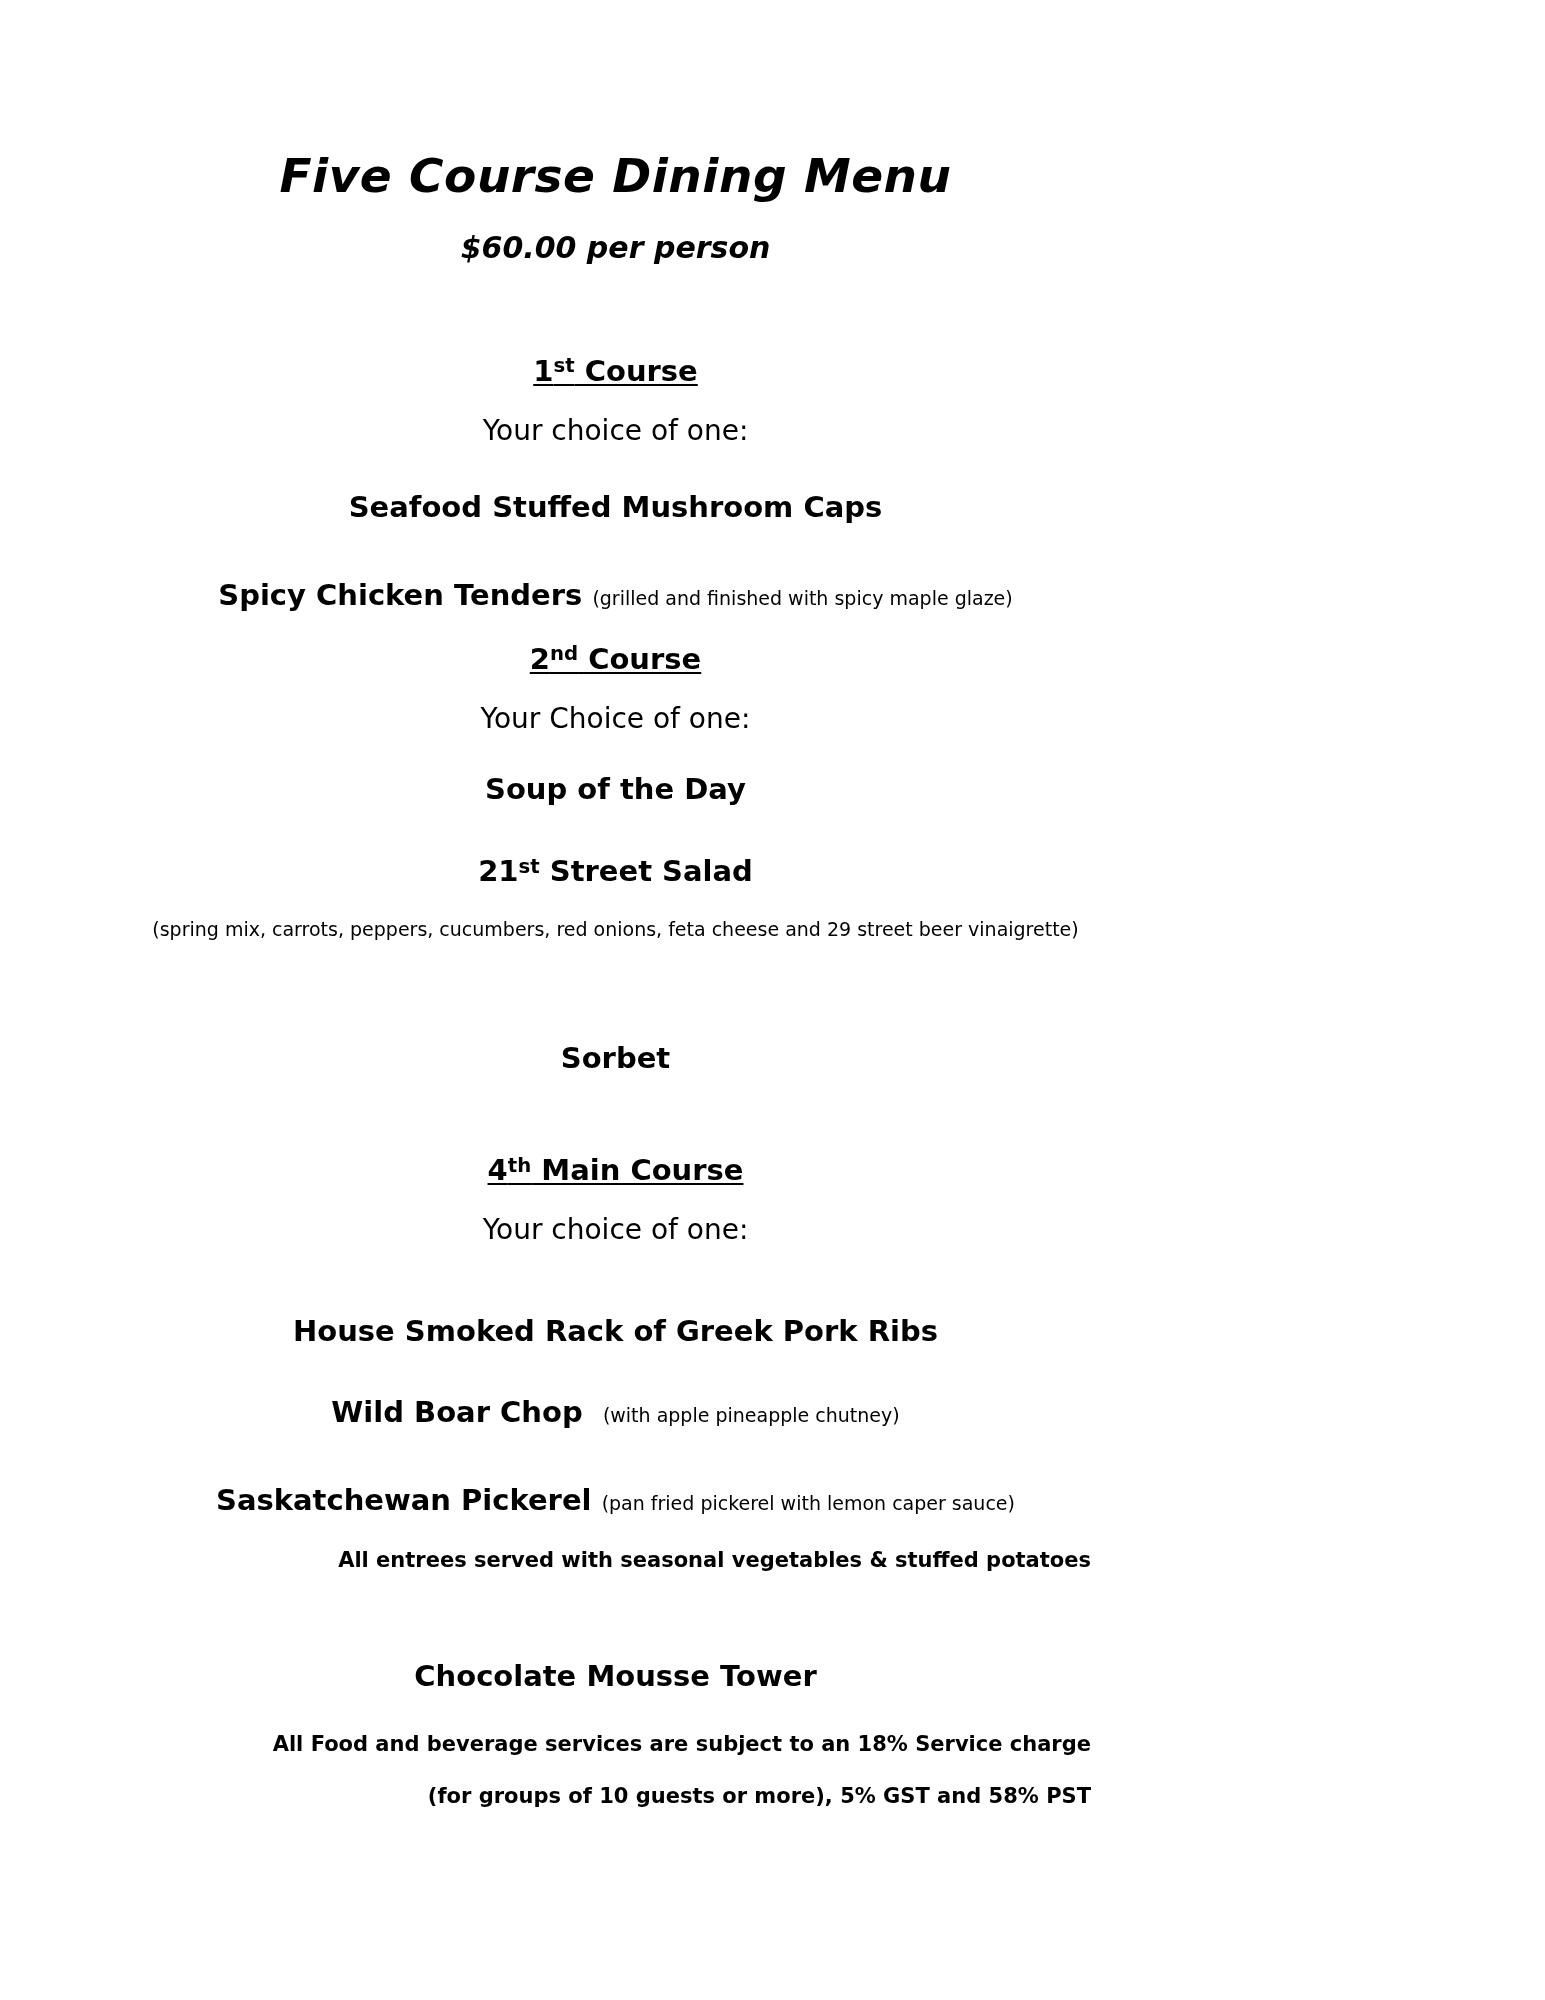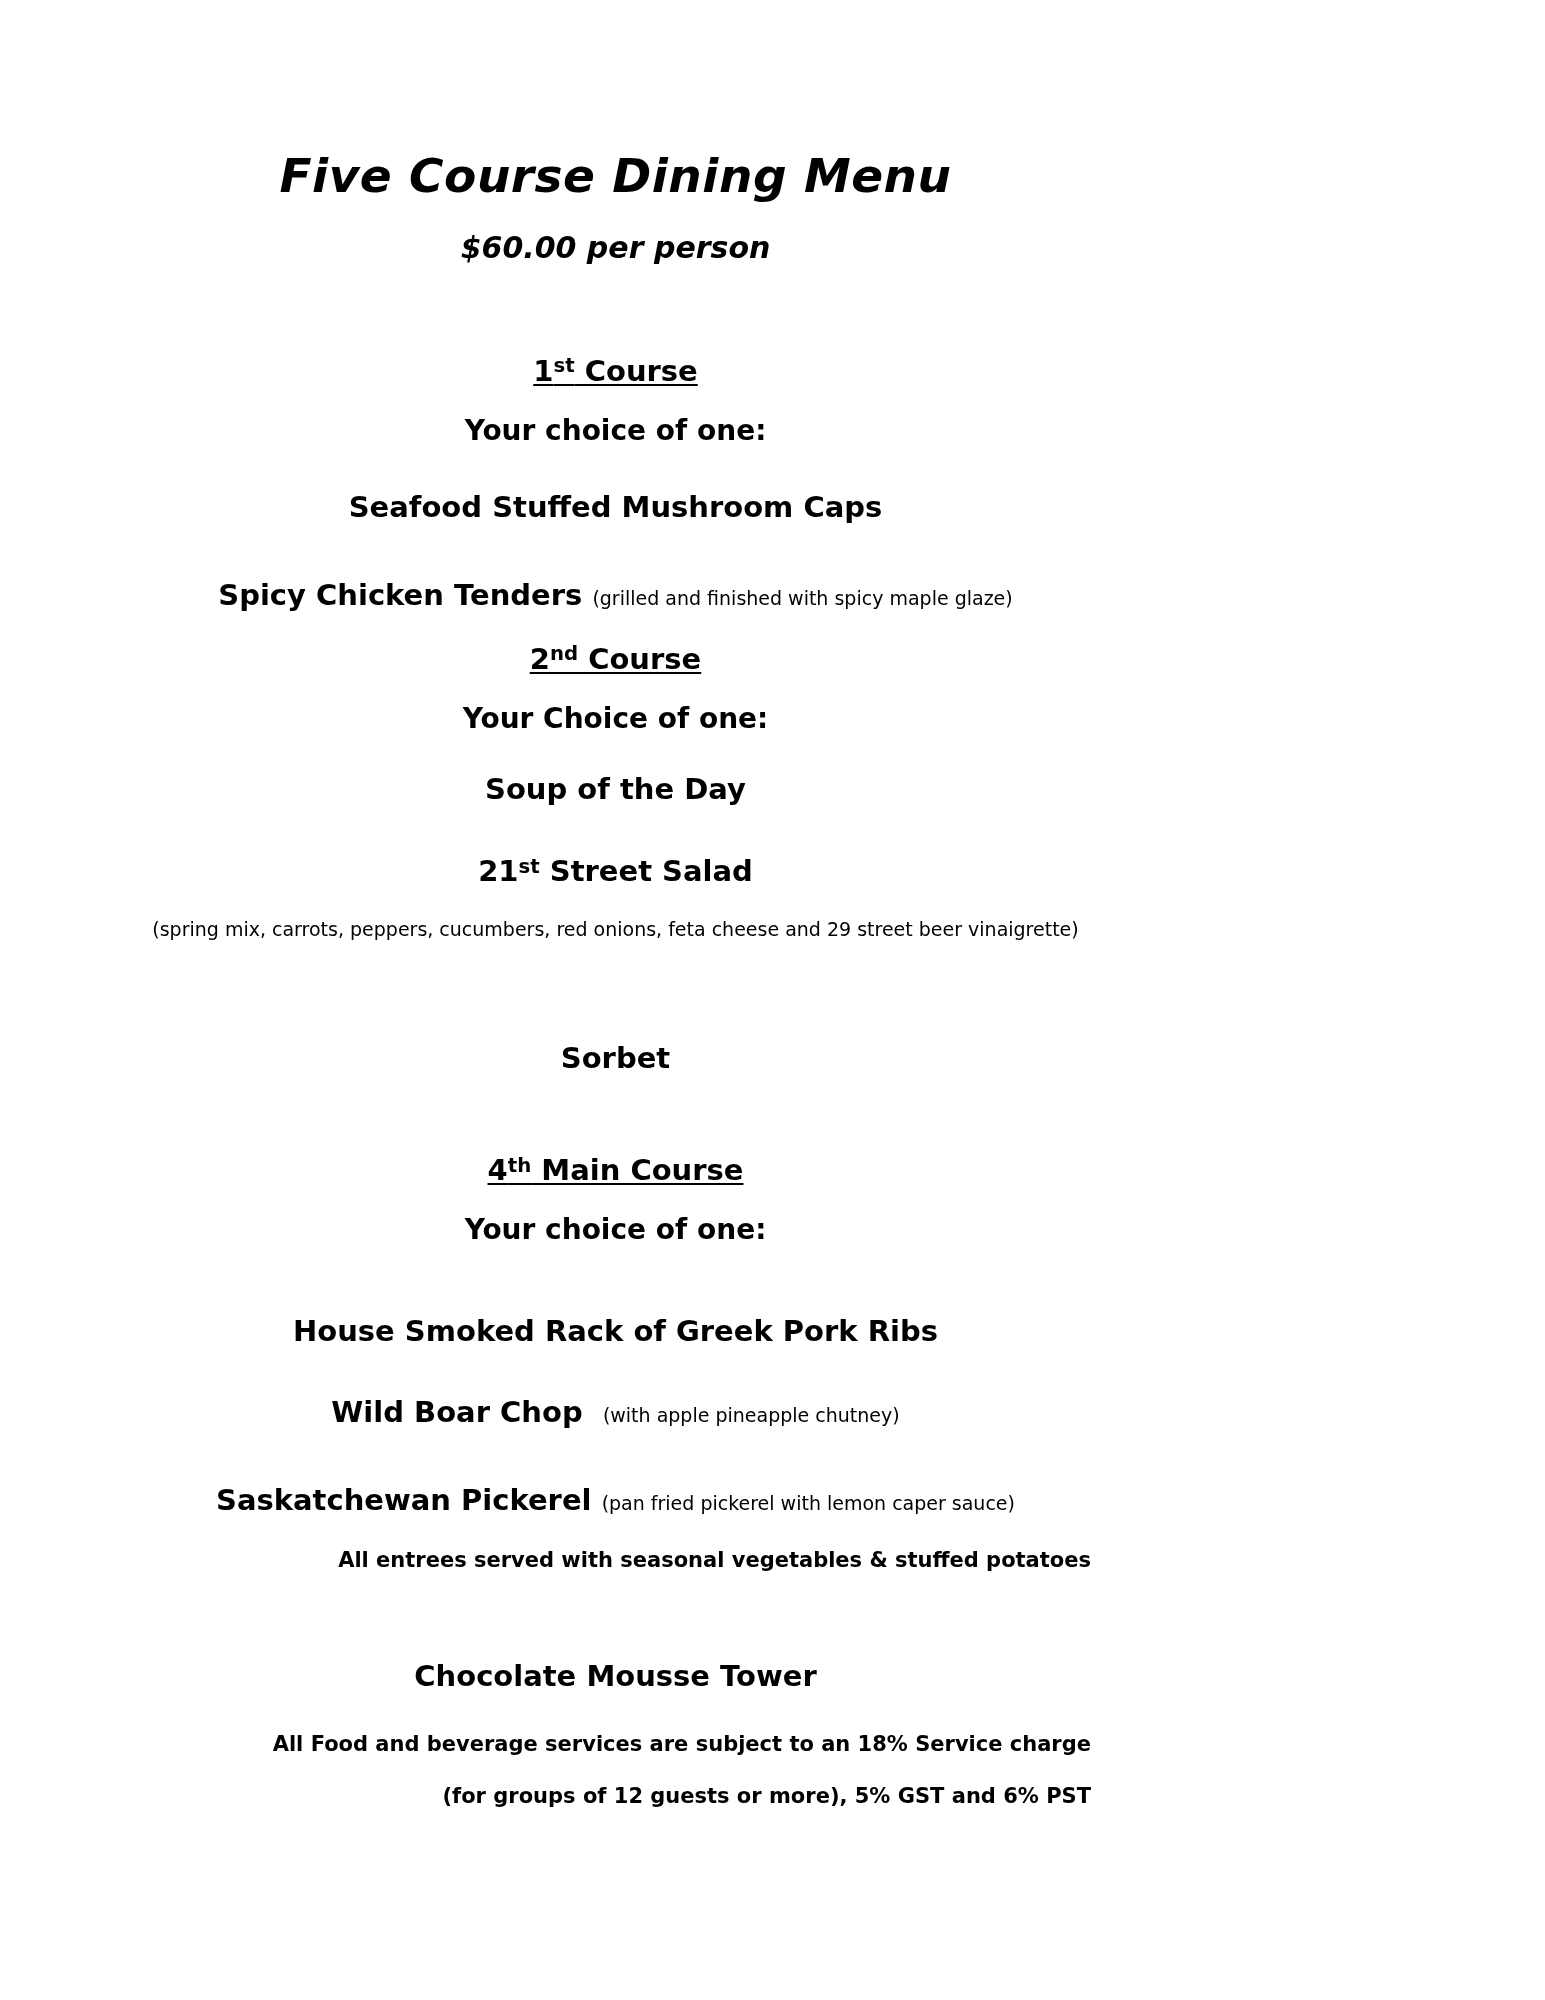--- a/index.html
+++ b/index.html
@@ -52,21 +52,21 @@
   .ordinal {
     font-size: 0.68em;
     vertical-align: baseline;
     position: relative;
     top: -0.42em;
     line-height: 0;
   }
 
   .choice-line {
     font-size: 28px;
-    font-weight: bold;
+    font-weight: normal;
     margin: 0;
     line-height: 1.3;
   }
 
   .item {
     font-size: 29px;
     font-weight: bold;
     margin: 10px;
     line-height: 1.3;
   }
@@ -181,15 +181,15 @@
   <div class="gap-50"></div>
 
   <div class="gap-24"></div>
   <div class="item center">
     <span>Chocolate Mousse Tower</span>
   </div>
 
   <div class="gap-24"></div>
   <div class="note-bold center">All Food and beverage services are subject to an 18% Service charge</div>
   <div class="gap-24"></div>
-  <div class="note-bold center">(for groups of 12 guests or more), 5% GST and 6% PST</div>
+  <div class="note-bold center">(for groups of 10 guests or more), 5% GST and 58% PST</div>
 
 </div>
 
 </body></html>

